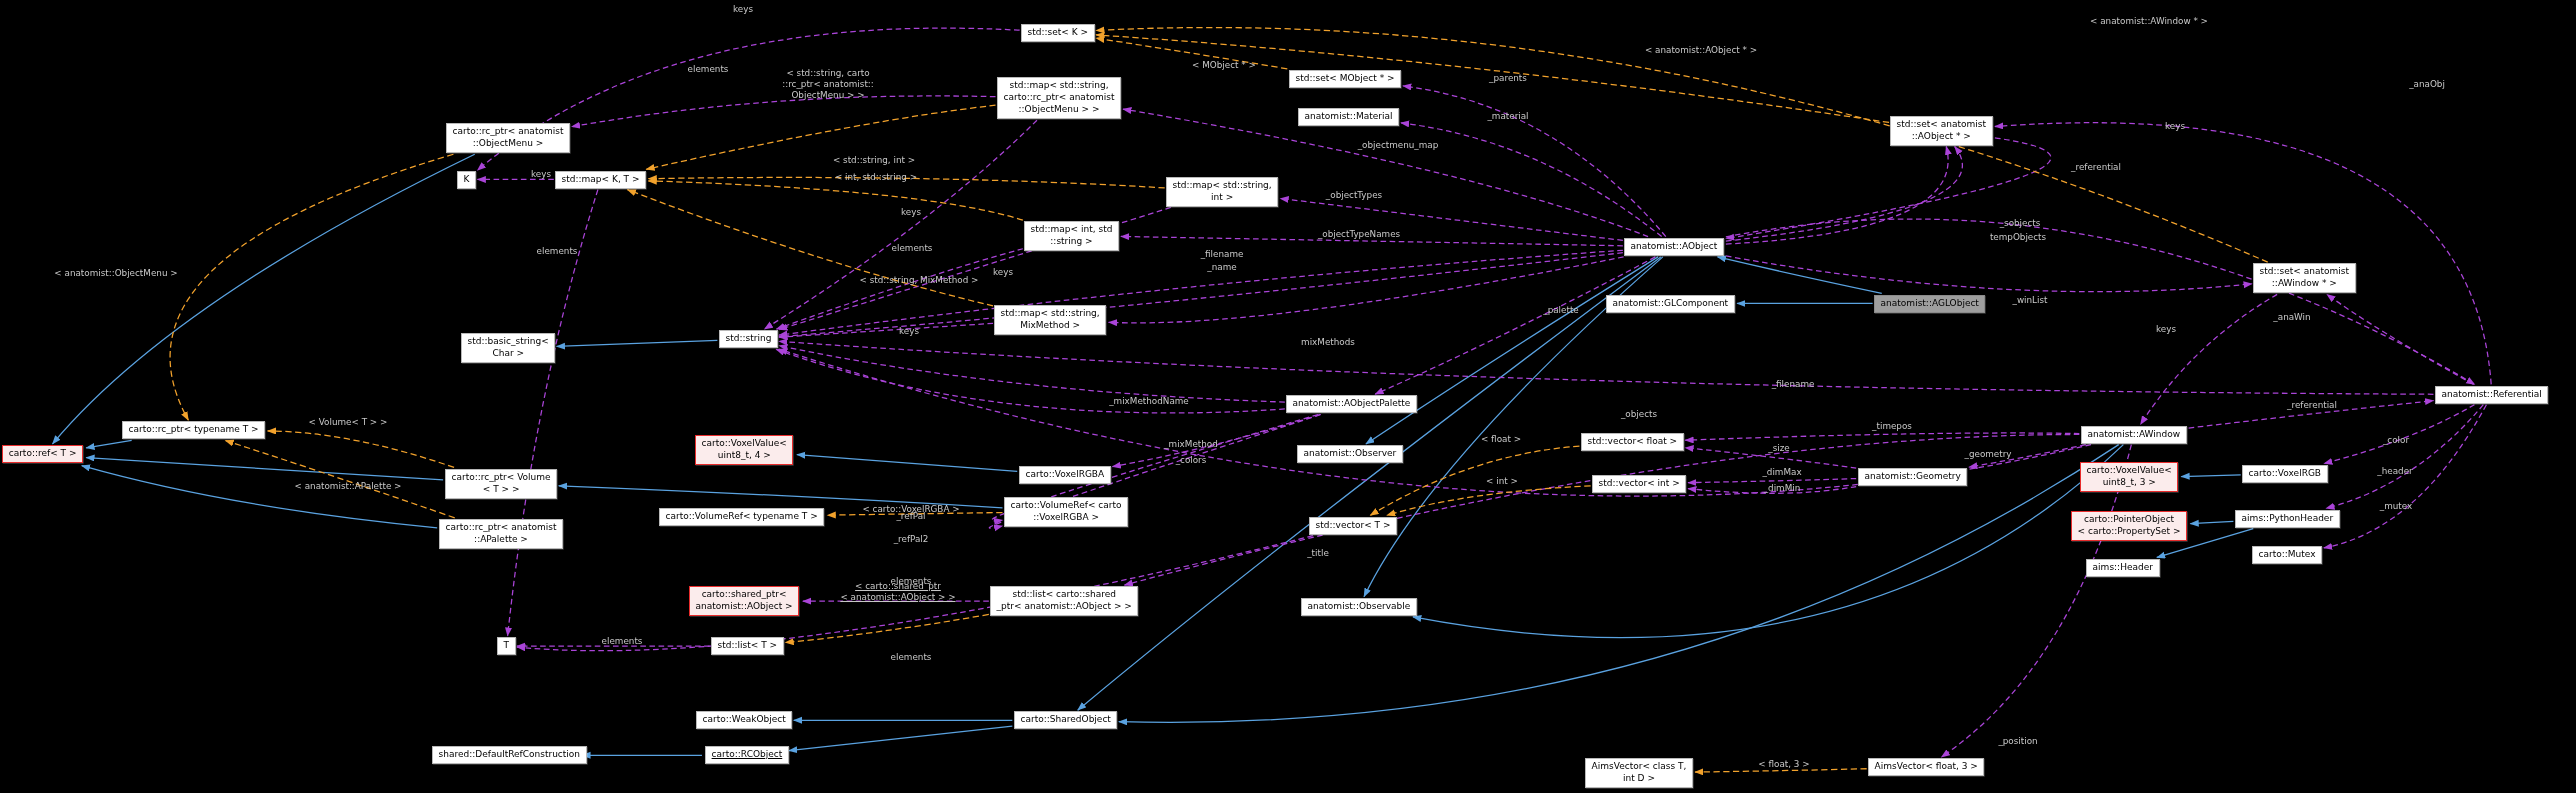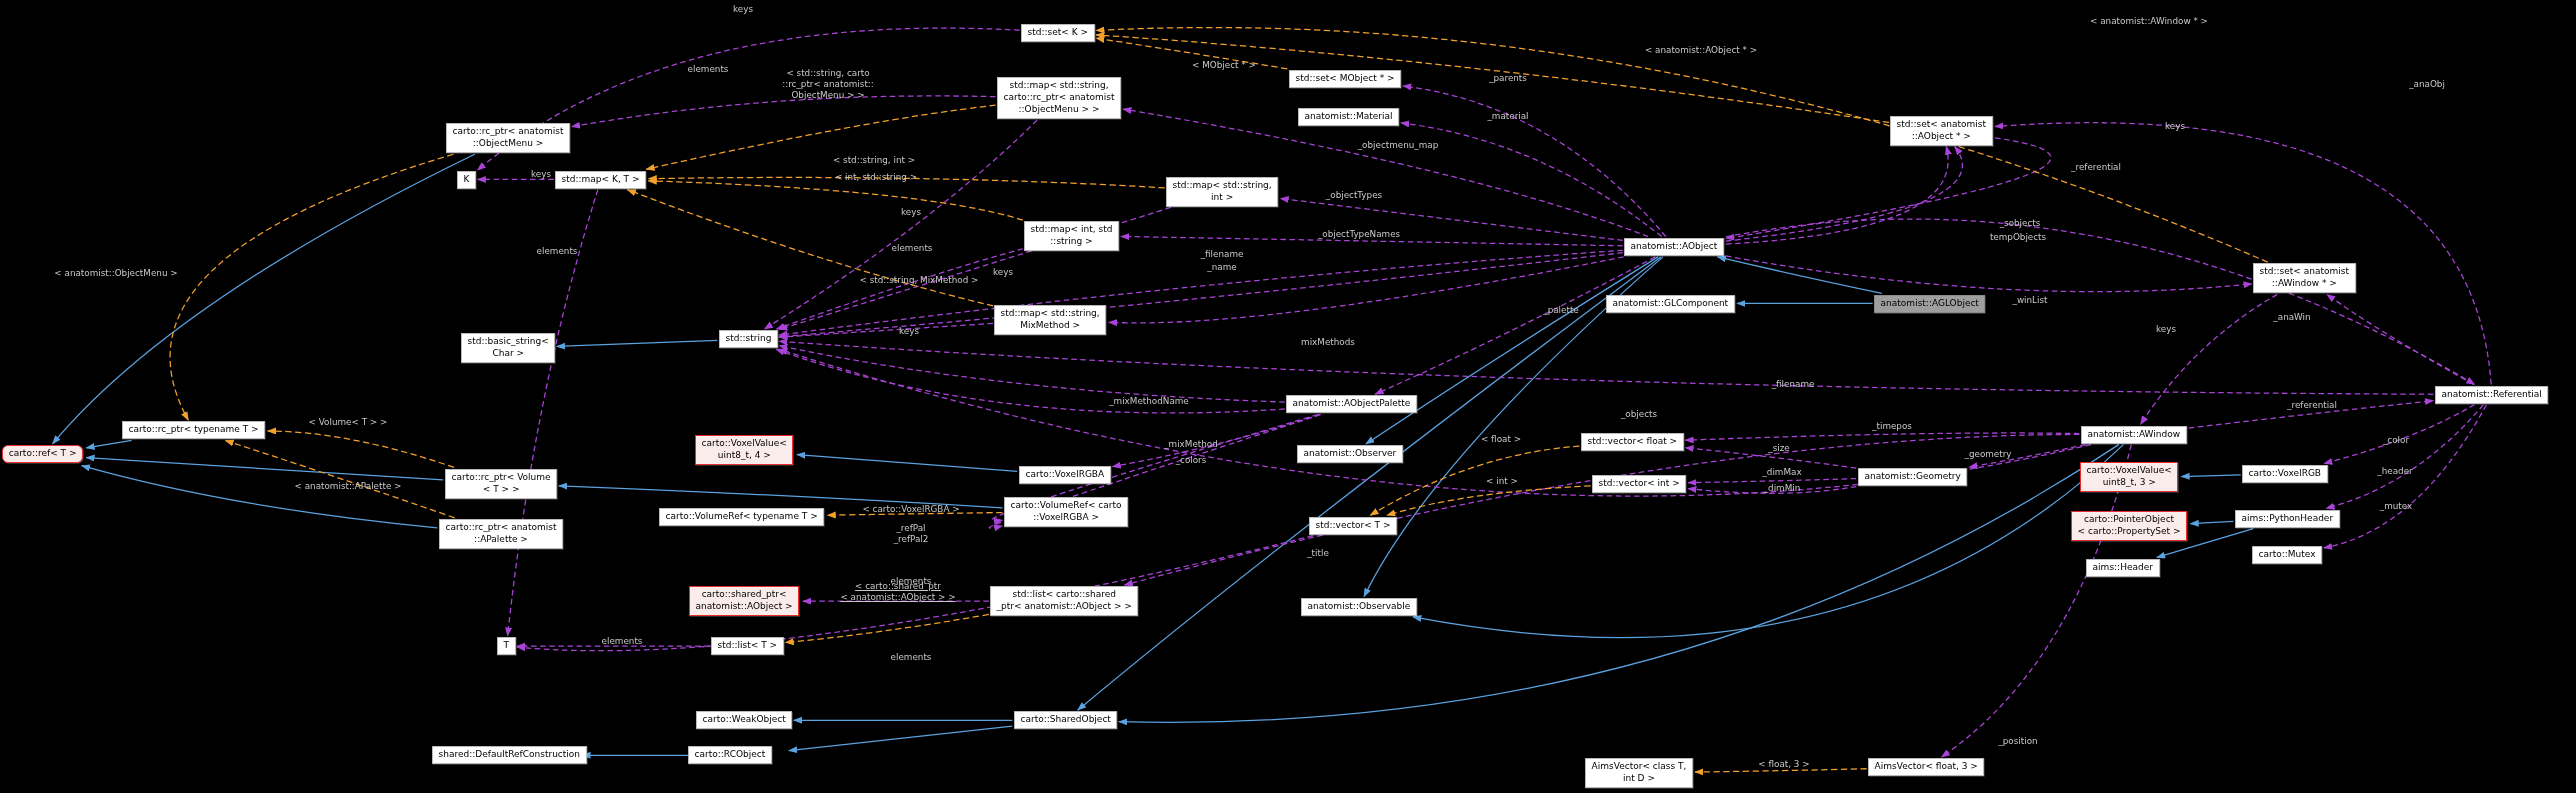--- a/index.html
+++ b/index.html
@@ -110,21 +110,21 @@
       <path d="M647.2254335260116,220 Q140,370 268.8586065573771,599.5" class="edge template" marker-end="url(#arrow-template)"></path>
       <path d="M648.1756756756756,667 Q500,616 382,614.9417040358744" class="edge template" marker-end="url(#arrow-template)"></path>
       <path d="M649.0853658536586,739 Q480,680 321.5984848484849,628.5" class="edge template" marker-end="url(#arrow-template)"></path>
       <path d="M1431,731.3787878787879 L1181,735.1666666666666" class="edge template" marker-end="url(#arrow-template)"></path>
       <path d="M1411.5,876.8870370370371 Q1250,905 1121,916.983606557377" class="edge template" marker-end="url(#arrow-template)"></path>
       <path d="M2664.5,1097.1375 Q2550,1100 2419.5,1101.8642857142856" class="edge template" marker-end="url(#arrow-template)"></path>
       <path d="M2254.5,636.5804347826087 Q2100,648 1955.8823529411766,735.5" class="edge template" marker-end="url(#arrow-template)"></path>
       <path d="M2270.5,693.336 Q2090,702 1979.7291666666667,735.5" class="edge template" marker-end="url(#arrow-template)"></path>
     </svg>
 
-<div class="node accent" style="left: 2.1px; top: 445px; border-radius: 6px;">carto::ref&lt; T &gt;</div>
+<div class="node accent" style="left: 2.1px; top: 445px;">carto::ref&lt; T &gt;</div>
     <div class="node" style="left: 122px; top: 421px;">carto::rc_ptr&lt; typename T &gt;</div>
     <div class="node" style="left: 445px; top: 469px;">carto::rc_ptr&lt; Volume
 &lt; T &gt; &gt;</div>
     <div class="node" style="left: 439px; top: 519px;">carto::rc_ptr&lt; anatomist
 ::APalette &gt;</div>
     <div class="node" style="left: 461px; top: 333px;">std::basic_string&lt;
 Char &gt;</div>
     <div class="node" style="left: 446px; top: 123px;">carto::rc_ptr&lt; anatomist
 ::ObjectMenu &gt;</div>
     <div class="node" style="left: 457px; top: 171px;">K</div>
@@ -174,21 +174,21 @@
     <div class="node accent" style="left: 689px; top: 586px;">carto::shared_ptr&lt;
 anatomist::AObject &gt;</div>
     <div class="node" style="left: 990px; top: 586px;">std::list&lt; carto::shared
 _ptr&lt; anatomist::AObject &gt; &gt;</div>
     <div class="node" style="left: 1301px; top: 598px;">anatomist::Observable</div>
     <div class="node" style="left: 497px; top: 637px;">T</div>
     <div class="node" style="left: 711px; top: 637px;">std::list&lt; T &gt;</div>
     <div class="node" style="left: 696px; top: 711px;">carto::WeakObject</div>
     <div class="node" style="left: 1014px; top: 711px;">carto::SharedObject</div>
     <div class="node" style="left: 432px; top: 746px;">shared::DefaultRefConstruction</div>
-    <div class="node" style="left: 688px; top: 746px;">carto::RCObject</div>
+    <div class="node" style="left: 705px; top: 746px; text-decoration: underline;">carto::RCObject</div>
     <div class="node" style="left: 1585px; top: 758px;">AimsVector&lt; class T,
 int D &gt;</div>
     <div class="node" style="left: 1868px; top: 758px;">AimsVector&lt; float, 3 &gt;</div>
     <div class="edge-label" style="left: 743px; top: 9px;">keys</div>
     <div class="edge-label" style="left: 541px; top: 174px;">keys</div>
     <div class="edge-label" style="left: 557px; top: 251px;">elements</div>
     <div class="edge-label" style="left: 708px; top: 69px;">elements</div>
     <div class="edge-label" style="left: 911px; top: 212px;">keys</div>
     <div class="edge-label" style="left: 1003px; top: 272px;">keys</div>
     <div class="edge-label" style="left: 912px; top: 248px;">elements</div>
@@ -219,21 +219,21 @@
     <div class="edge-label" style="left: 2396px; top: 506px;">_mutex</div>
     <div class="edge-label" style="left: 2018px; top: 741px;">_position</div>
     <div class="edge-label" style="left: 1318px; top: 553px;">_title</div>
     <div class="edge-label" style="left: 1988px; top: 454px;">_geometry</div>
     <div class="edge-label" style="left: 1892px; top: 426px;">_timepos</div>
     <div class="edge-label" style="left: 1779px; top: 448px;">_size</div>
     <div class="edge-label" style="left: 1782px; top: 472px;">_dimMax</div>
     <div class="edge-label" style="left: 1782px; top: 488px;">_dimMin</div>
     <div class="edge-label" style="left: 1639px; top: 414px;">_objects</div>
     <div class="edge-label" style="left: 1191px; top: 460px;">_colors</div>
-    <div class="edge-label" style="left: 911px; top: 528px;">_refPal</div>
+    <div class="edge-label" style="left: 911px; top: 516px;">_refPal</div>
     <div class="edge-label" style="left: 911px; top: 539px;">_refPal2</div>
     <div class="edge-label" style="left: 911px; top: 581px;">elements</div>
     <div class="edge-label" style="left: 622px; top: 641px;">elements</div>
     <div class="edge-label" style="left: 911px; top: 657px;">elements</div>
     <div class="edge-label" style="left: 828px; top: 84px;">&lt; std::string, carto
 ::rc_ptr&lt; anatomist::
 ObjectMenu &gt; &gt;</div>
     <div class="edge-label" style="left: 874px; top: 160px;">&lt; std::string, int &gt;</div>
     <div class="edge-label" style="left: 876px; top: 177px;">&lt; int, std::string &gt;</div>
     <div class="edge-label" style="left: 919px; top: 280px;">&lt; std::string, MixMethod &gt;</div>

